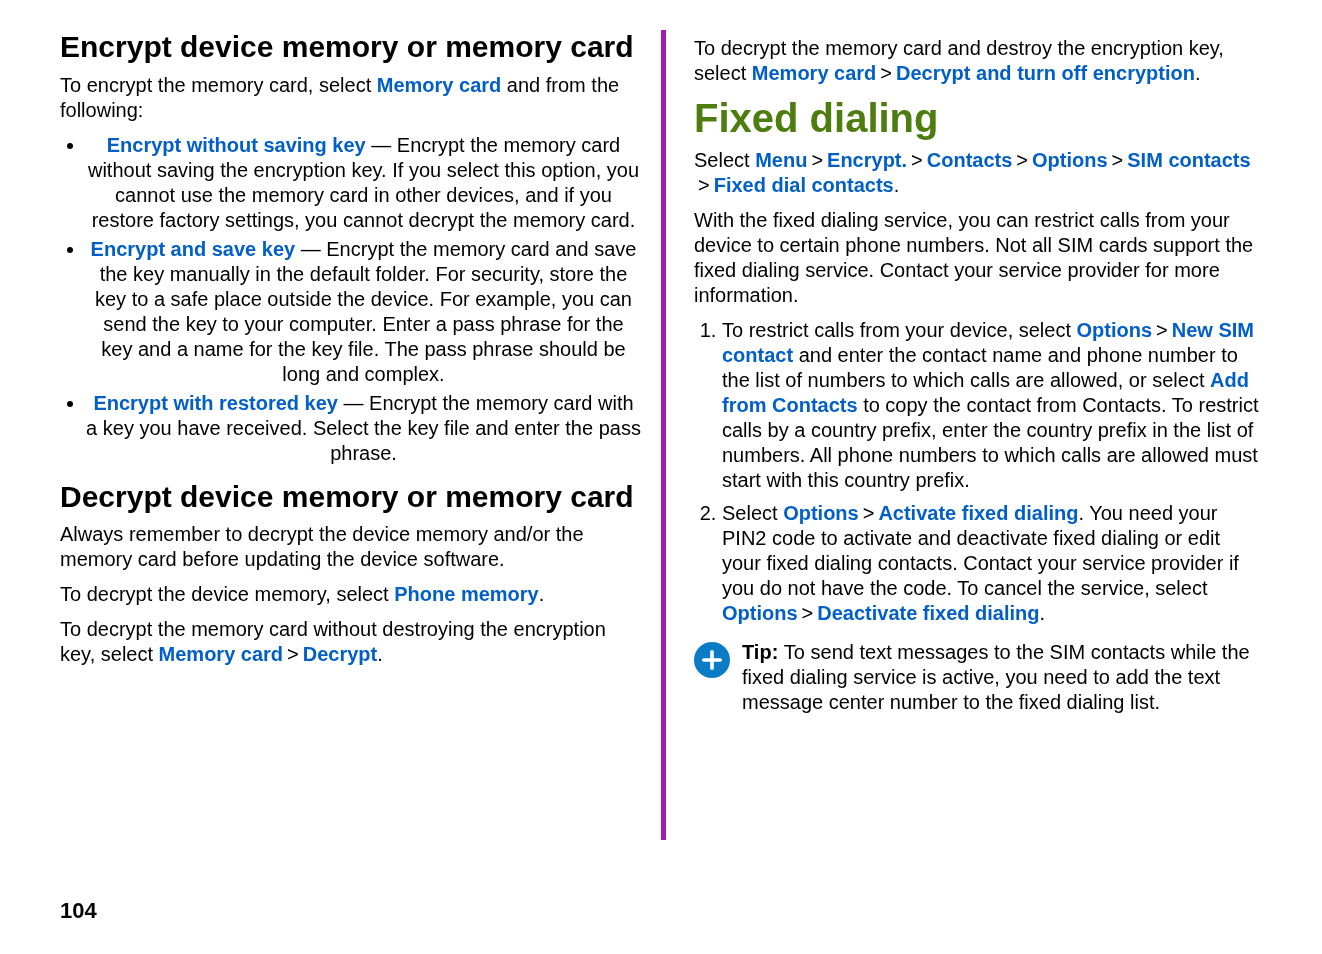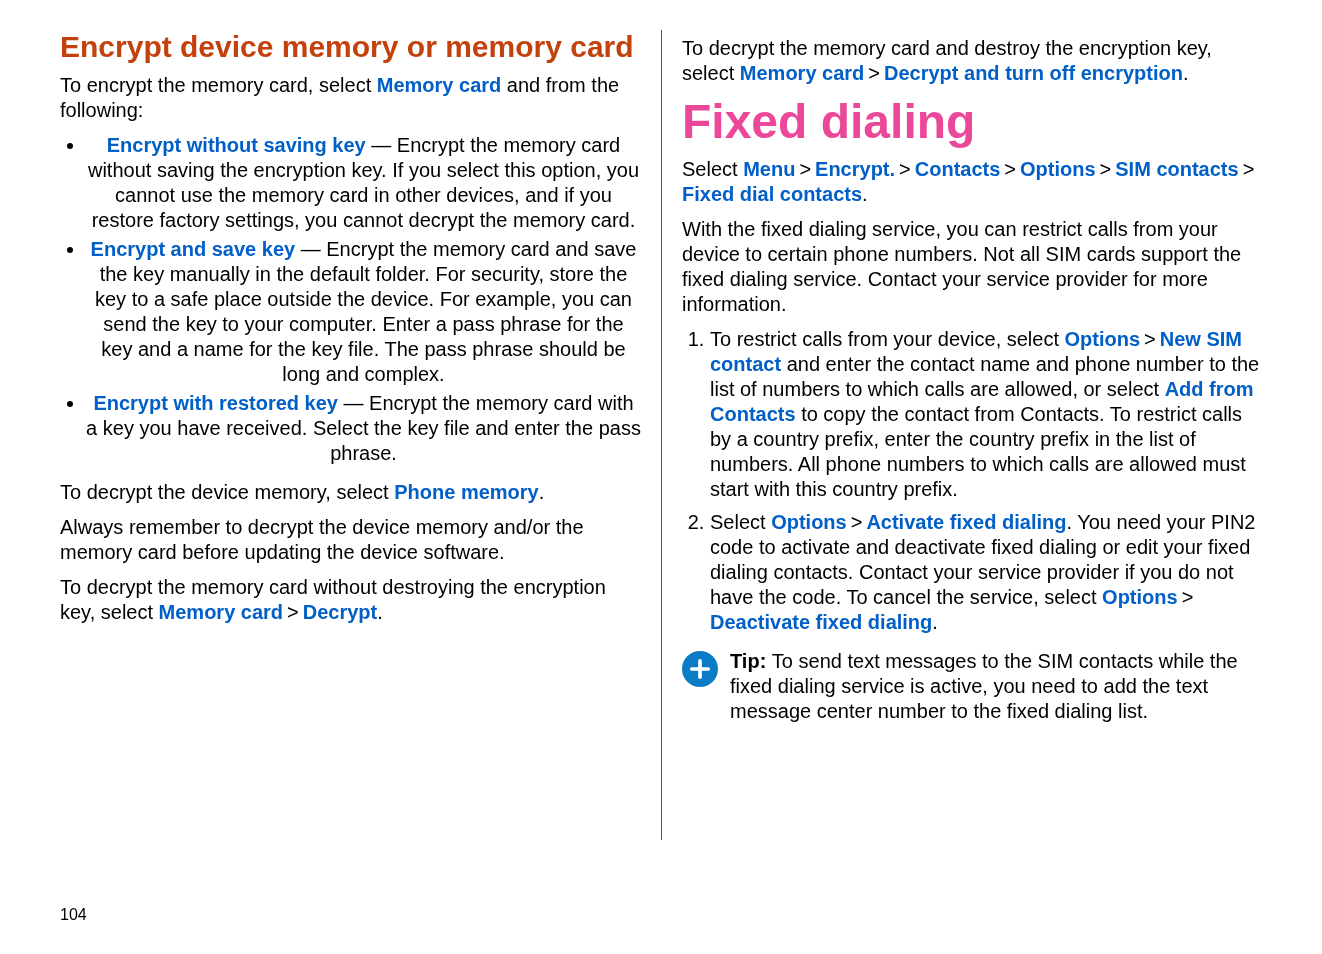--- a/index.html
+++ b/index.html
@@ -18,32 +18,32 @@
     display: flex;
     padding: 30px 60px 10px 60px;
     box-sizing: border-box;
     height: 850px;
   }
   .col {
     width: 50%;
     box-sizing: border-box;
   }
   .col-left { padding-right: 20px; }
-  .col-right { padding-left: 20px; border-left: 1px solid #a21caf; }
+  .col-right { padding-left: 28px; border-left: 5px solid #a21caf; }
   h1 {
-    font-size: 48px;
+    font-size: 40px;
     font-weight: bold;
-    color: #ec4899;
+    color: #4d7c0f;
     margin: 10px 0 8px 0;
     line-height: 1.1;
   }
   h2 {
     font-size: 30px;
     font-weight: bold;
-    color: #c2410c;
+    color: #000000;
     margin: 0 0 8px 0;
     line-height: 1.15;
   }
   p { margin: 6px 0 10px 0; line-height: 1.25; }
   .kw { color: #015fc7; font-weight: bold; }
   ul.bul { list-style: disc; margin: 4px 0 14px 0; padding-left: 26px; }
   ul.bul li { margin-bottom: 4px; line-height: 1.25; text-align: center; }
   ol.num { list-style: decimal; margin: 4px 0 0 0; padding-left: 28px; }
   ol.num li { margin-bottom: 8px; line-height: 1.25; }
   .sep { display: inline-block; margin: 0 4px; }
@@ -51,42 +51,43 @@
   .tipicon {
     flex: 0 0 36px; width: 36px; height: 36px; border-radius: 50%;
     background: #0a7cc6; margin-right: 12px; margin-top: 2px;
     display: flex; align-items: center; justify-content: center;
   }
   .tipicon svg { width: 22px; height: 22px; }
   .tiptext { flex: 1; line-height: 1.25; }
   .footer {
     position: absolute; left: 60px; right: 60px; bottom: 30px;
     display: flex; justify-content: space-between;
-    font-weight: normal; font-size: 16px;
+    font-weight: bold; font-size: 22px;
   }
 </style>
 </head>
 <body>
 
 <div class="page">
   <div class="col col-left">
     <h2>Encrypt device memory or memory card</h2>
     <p>
       <span>To encrypt the memory card, select </span><span class="kw">Memory card</span><span> and from the following:</span>
     </p>
     <ul class="bul">
       <li><span class="kw">Encrypt without saving key</span><span>  — </span><span>Encrypt the memory card without saving the encryption key. If you select this option, you cannot use the memory card in other devices, and if you restore factory settings, you cannot decrypt the memory card.</span></li>
       <li><span class="kw">Encrypt and save key</span><span>  — </span><span>Encrypt the memory card and save the key manually in the default folder. For security, store the key to a safe place outside the device. For example, you can send the key to your computer. Enter a pass phrase for the key and a name for the key file. The pass phrase should be long and complex.</span></li>
       <li><span class="kw">Encrypt with restored key</span><span>  — </span><span>Encrypt the memory card with a key you have received. Select the key file and enter the pass phrase.</span></li>
     </ul>
 
+    <h2>Decrypt device memory or memory card</h2>
+    <p>Always remember to decrypt the device memory and/or the memory card before updating the device software.</p>
     <p>
       <span>To decrypt the device memory, select </span><span class="kw">Phone memory</span><span>.</span>
     </p>
-    <p>Always remember to decrypt the device memory and/or the memory card before updating the device software.</p>
     <p>
       <span>To decrypt the memory card without destroying the encryption key, select </span><span class="kw">Memory card</span><span class="sep"> &gt; </span><span class="kw">Decrypt</span><span>.</span>
     </p>
   </div>
 
   <div class="col col-right">
     <p>
       <span>To decrypt the memory card and destroy the encryption key, select </span><span class="kw">Memory card</span><span class="sep"> &gt; </span><span class="kw">Decrypt and turn off encryption</span><span>.</span>
     </p>
 

